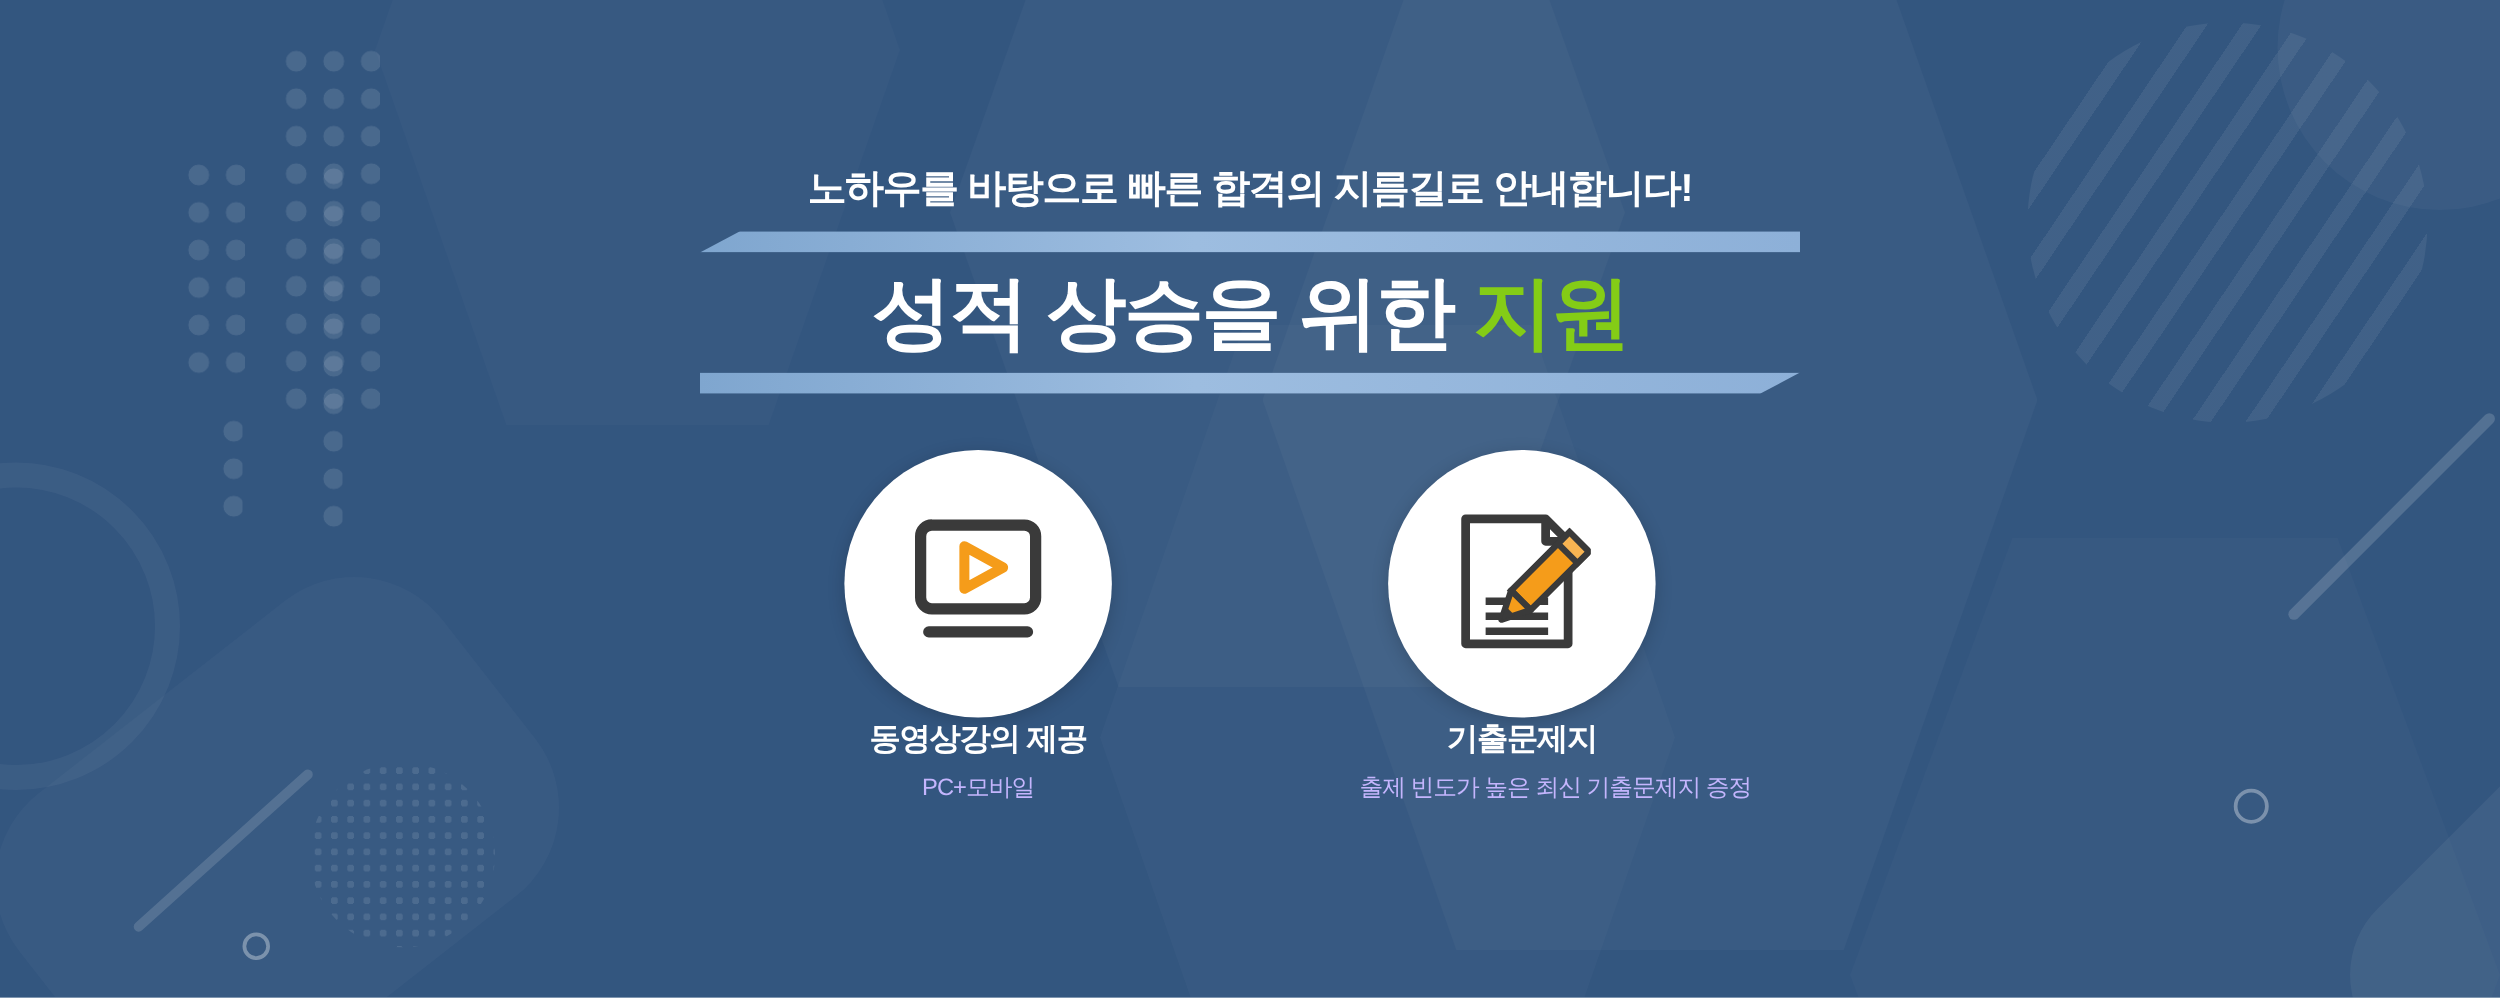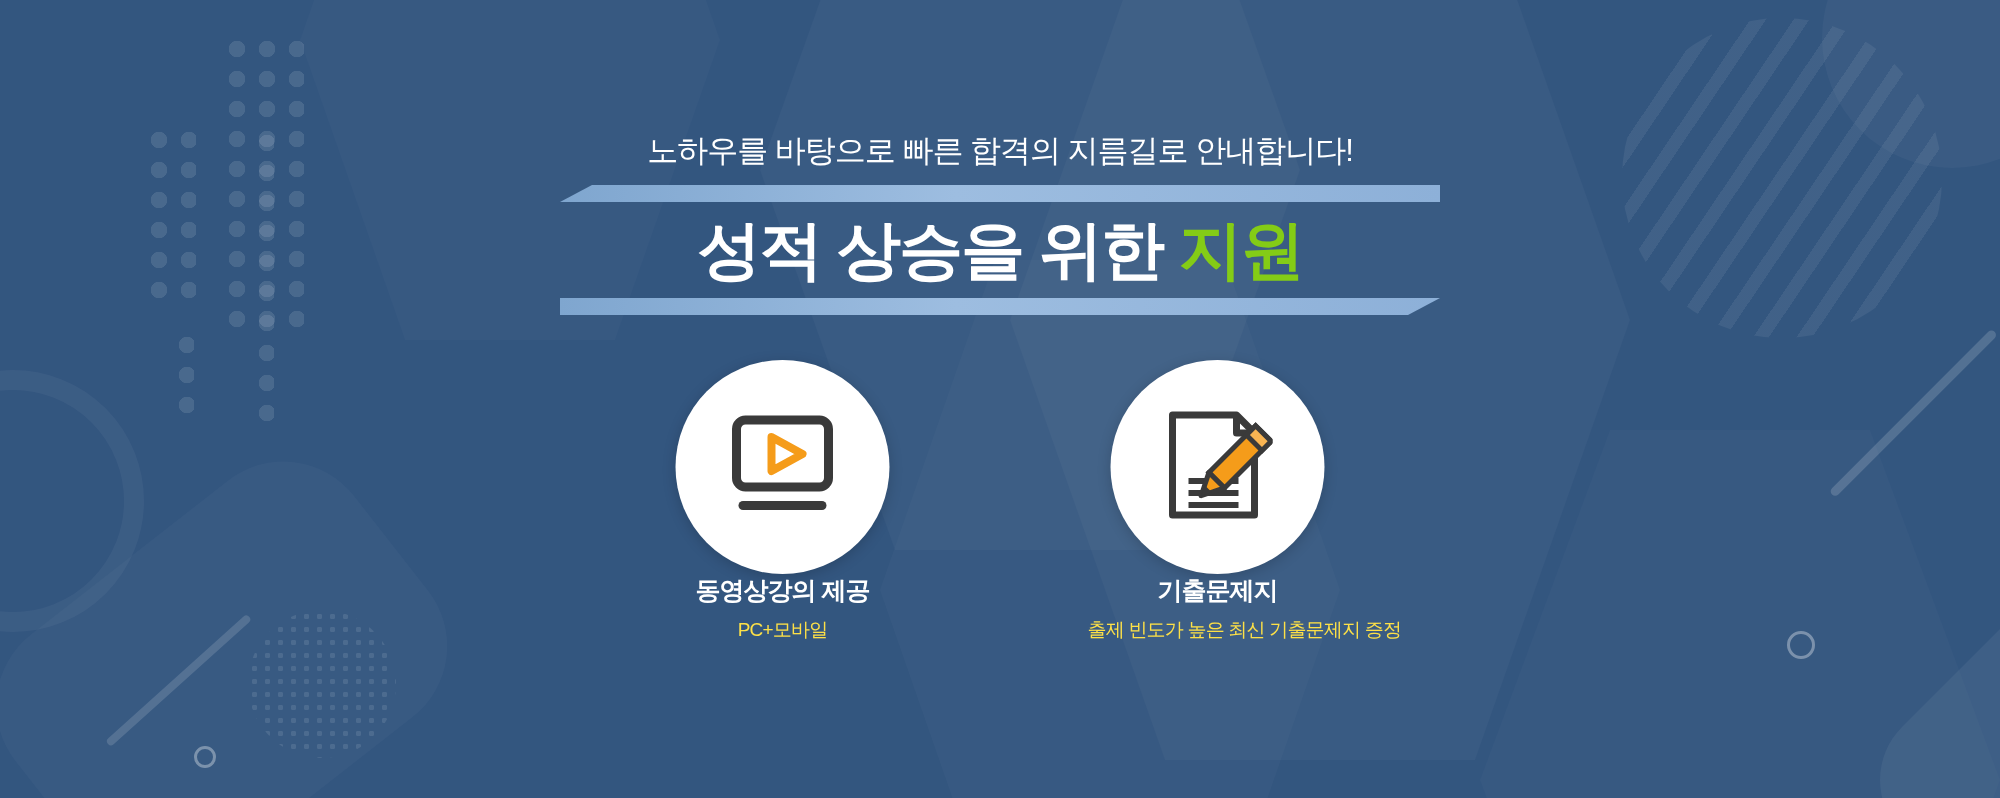--- a/index.html
+++ b/index.html
@@ -113,21 +113,21 @@
   }
 
   
   .content {
     position: relative; z-index: 5;
     width: 2000px; height: 798px;
   }
   .tagline {
     position: absolute; left: 0; right: 0; top: 130px;
     text-align: center;
-    font-size: 31px; font-weight: normal; color: #ffffff;
+    font-size: 31px; font-weight: bold; color: #ffffff;
     letter-spacing: -1px;
   }
   
   .title-block {
     position: absolute; left: 50%; top: 185px;
     transform: translateX(-50%);
     width: 880px; height: 130px;
   }
   .bar {
     position: absolute; left: 0; width: 880px; height: 17px;
@@ -164,21 +164,21 @@
     background: #ffffff;
     display: flex; align-items: center; justify-content: center;
     box-shadow: 0 3px 14px rgba(0,0,0,0.18);
   }
   .f-title {
     font-size: 25px; font-weight: bold; color: #ffffff;
     letter-spacing: -1px; white-space: nowrap;
   }
   .f-sub {
     margin-top: 10px;
-    font-size: 19px; color: #fde047; letter-spacing: -0.8px;
+    font-size: 19px; color: #c4b5fd; letter-spacing: -0.8px;
     white-space: nowrap;
   }
 </style>
 </head>
 <body>
 
 <div id="banner">
 
   <div class="bg-layer">
     <div class="hex hex-e"></div>

